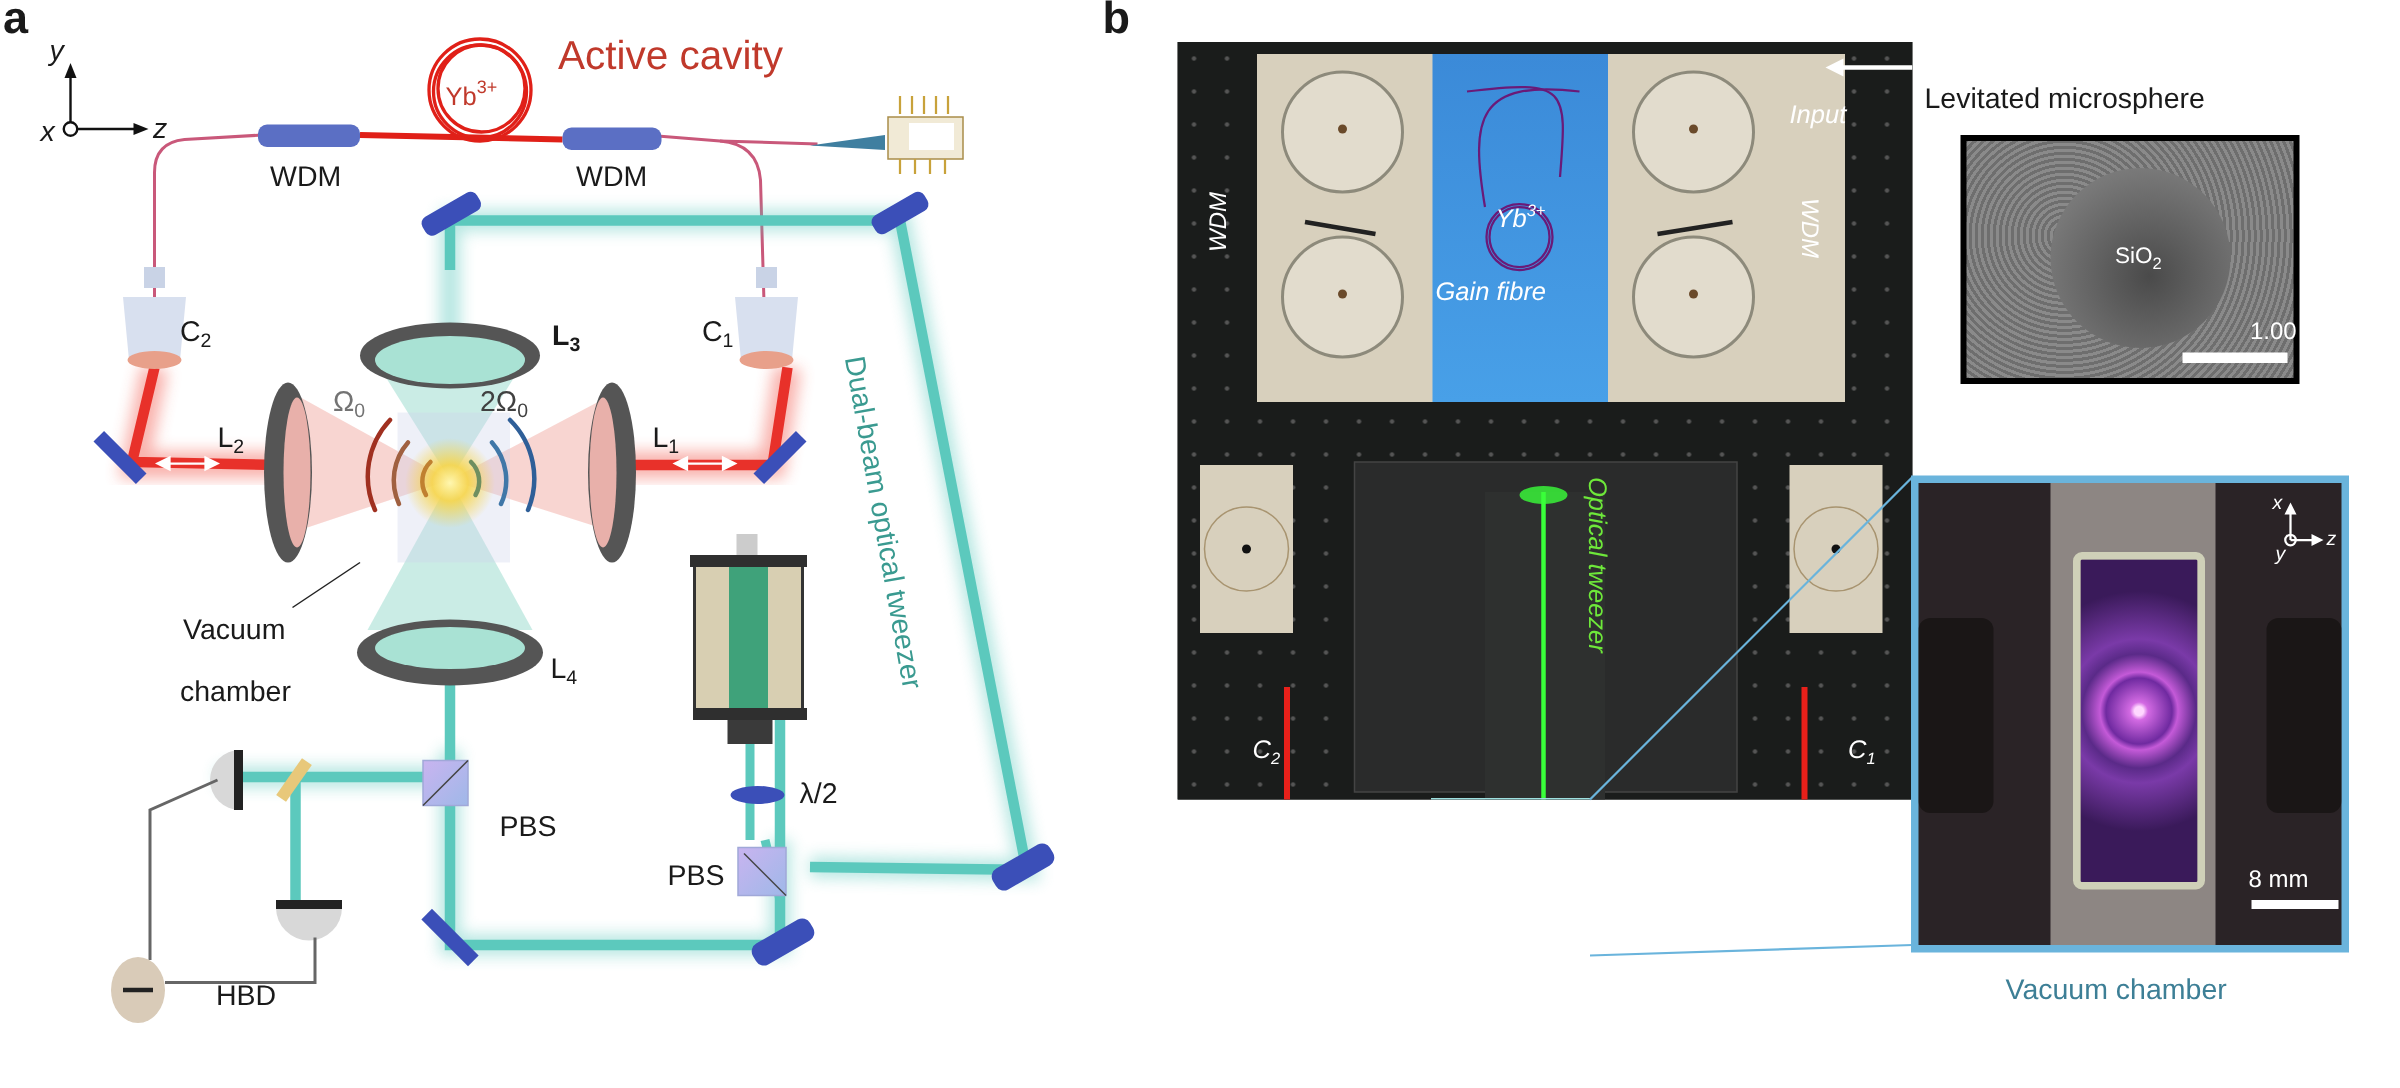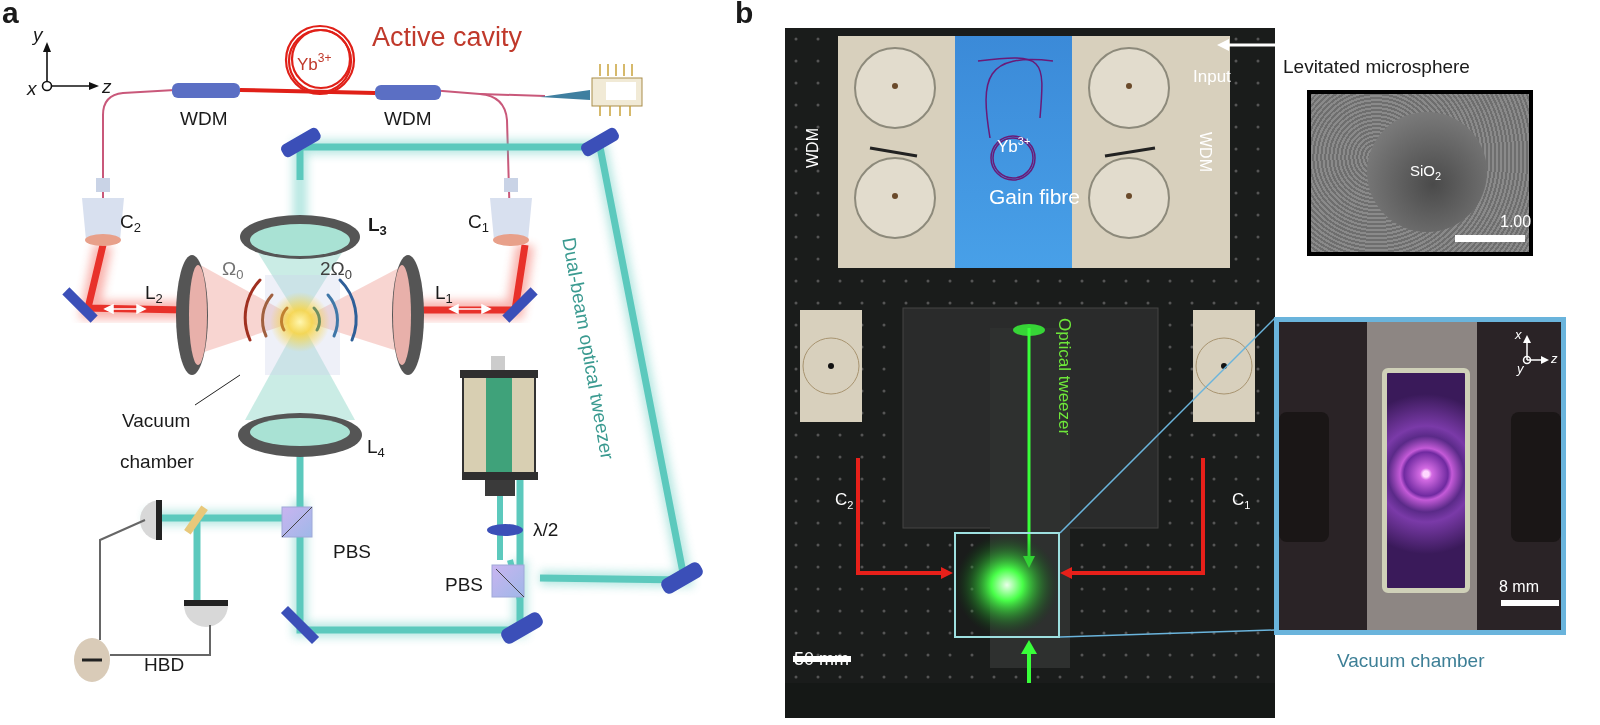--- a/index.html
+++ b/index.html
@@ -2,21 +2,21 @@
 <html><head>
 <meta charset="utf-8">
 <style>
   html,body{margin:0;padding:0;background:#ffffff;}
   body{width:1600px;height:725px;position:relative;overflow:hidden;font-family:"Liberation Sans",sans-serif;color:#1a1a1a;}
   .abs{position:absolute;}
   .panel-label{position:absolute;font-weight:bold;font-size:30px;font-family:"Liberation Sans",sans-serif;line-height:1;}
   .lbl{position:absolute;font-size:19px;font-family:"Liberation Sans",sans-serif;white-space:nowrap;line-height:1;}
   .lbl sub{font-size:13px;vertical-align:-4px;}
   .lbl sup{font-size:12px;vertical-align:8px;}
-  #photo{position:absolute;left:785px;top:28px;width:490px;height:690px;background:#151816;overflow:hidden;}
+  #photo{position:absolute;left:785px;top:28px;width:490px;height:505px;background:#151816;overflow:hidden;font-style:italic;}
   .wtxt{position:absolute;color:#fff;font-size:16px;white-space:nowrap;line-height:1;}
   .wtxt sup{font-size:11px;vertical-align:7px;}
   .wtxt sub{font-size:11px;vertical-align:-4px;}
 </style>
 </head>
 <body>
 
 <div class="panel-label" style="left:2px;top:-2px;">a</div>
 
 <svg class="abs" style="left:0;top:0;" width="760" height="725">
@@ -306,21 +306,21 @@
 
     <line x1="440" y1="17" x2="492" y2="17" stroke="#fff" stroke-width="3"></line>
     <polygon points="432,17 444,11 444,23" fill="#fff"></polygon>
 
   </svg>
 
   <div class="wtxt" style="left:408px;top:40px;font-size:17px;">Input</div>
   <div class="wtxt" style="left:20px;top:140px;transform-origin:0 0;transform:rotate(-90deg);font-size:16px;">WDM</div>
   <div class="wtxt" style="left:428px;top:104px;transform-origin:0 0;transform:rotate(90deg);font-size:16px;">WDM</div>
   <div class="wtxt" style="left:212px;top:108px;font-size:17px;"><span>Yb</span><sup>3+</sup></div>
-  <div class="wtxt" style="left:204px;top:158px;font-size:21px;">Gain fibre</div>
+  <div class="wtxt" style="left:172px;top:158px;font-size:17px;">Gain fibre</div>
   <div class="wtxt" style="left:270px;top:290px;color:#6ee83a;transform-origin:0 0;transform:rotate(90deg);translate:18px 0;font-size:17px;">Optical tweezer</div>
   <div class="wtxt" style="left:50px;top:463px;font-size:17px;"><span>C</span><sub>2</sub></div>
   <div class="wtxt" style="left:447px;top:463px;font-size:17px;"><span>C</span><sub>1</sub></div>
   <div class="wtxt" style="left:9px;top:622px;font-size:18px;">50 mm</div>
 </div>
 
 <svg class="abs" style="left:1050px;top:300px;" width="230" height="340">
   <line x1="10" y1="233" x2="225" y2="18" stroke="#6ab4dc" stroke-width="1.5"></line>
   <line x1="10" y1="337" x2="225" y2="330" stroke="#6ab4dc" stroke-width="1.5"></line>
 </svg>

